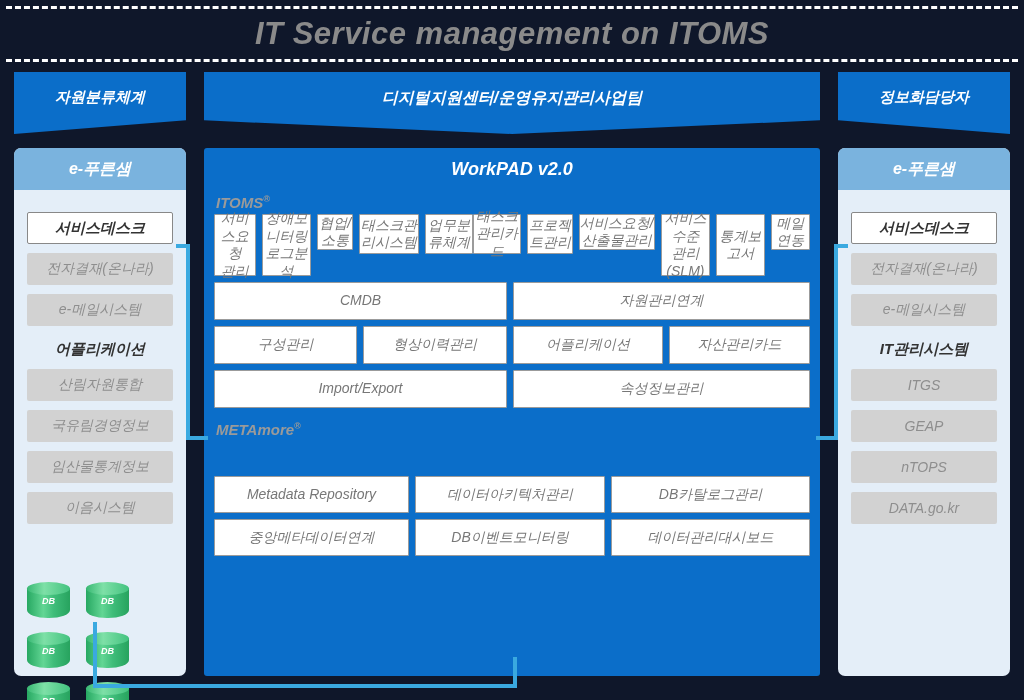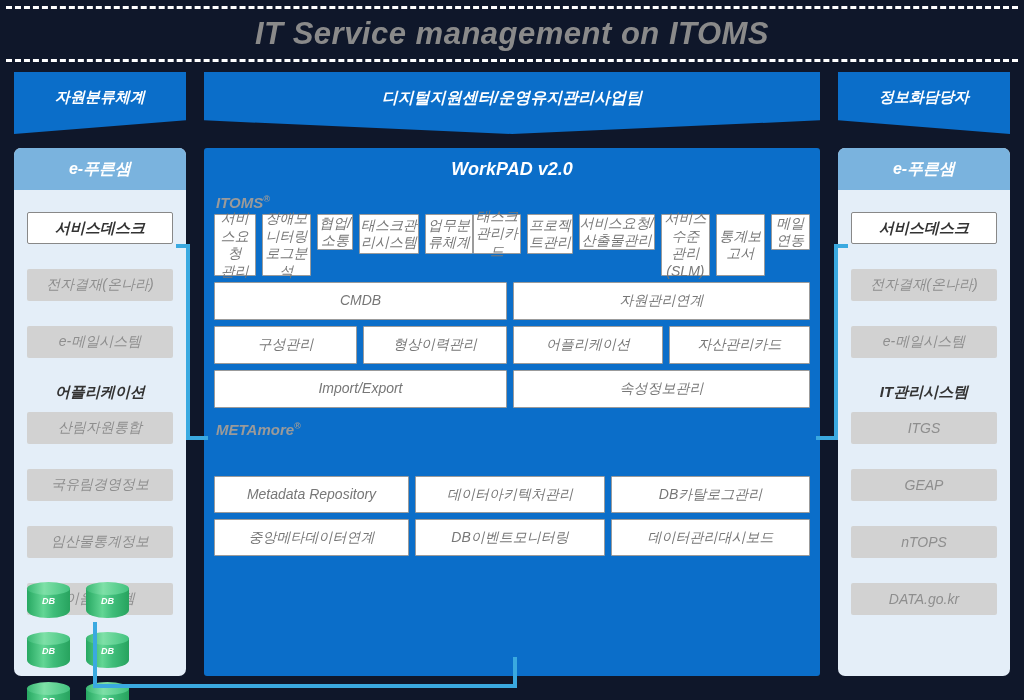--- a/index.html
+++ b/index.html
@@ -50,21 +50,21 @@
   }
   .side-left  { left: 14px; }
   .side-right { left: 838px; }
   .side-header {
     height: 42px; background: #7ab3de; color: #ffffff;
     font-size: 16px; font-weight: bold;
     display: flex; align-items: center; justify-content: center;
   }
   .side-body { padding: 22px 13px 0 13px; }
   .side-chip {
-    height: 32px; margin-bottom: 25px; background: #d2d2d2;
+    height: 32px; margin-bottom: 9px; background: #d2d2d2;
     color: #8e8e8e; font-size: 14px;
     display: flex; align-items: center; justify-content: center;
     border-radius: 2px; white-space: nowrap;
   }
   .side-chip.active {
     background: #ffffff; border: 1.5px solid #888888;
     color: #333333; font-weight: bold; font-size: 15px;
   }
   .side-group-title {
     margin: 14px 0 10px 0; text-align: center;

